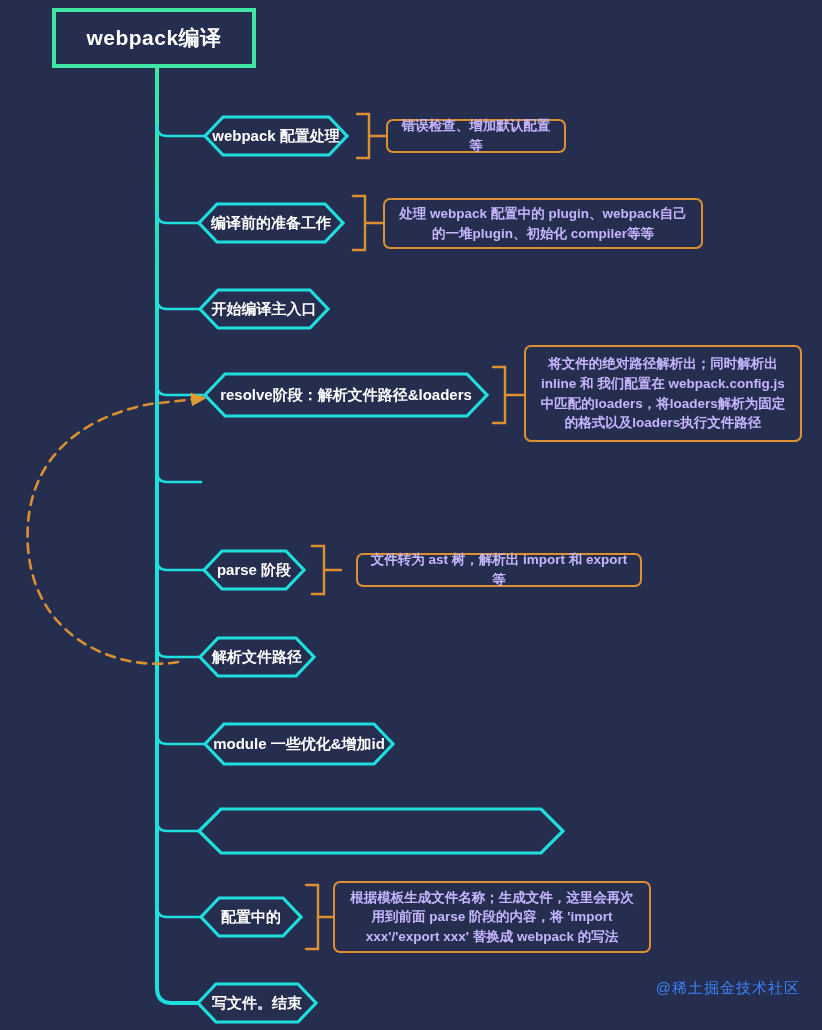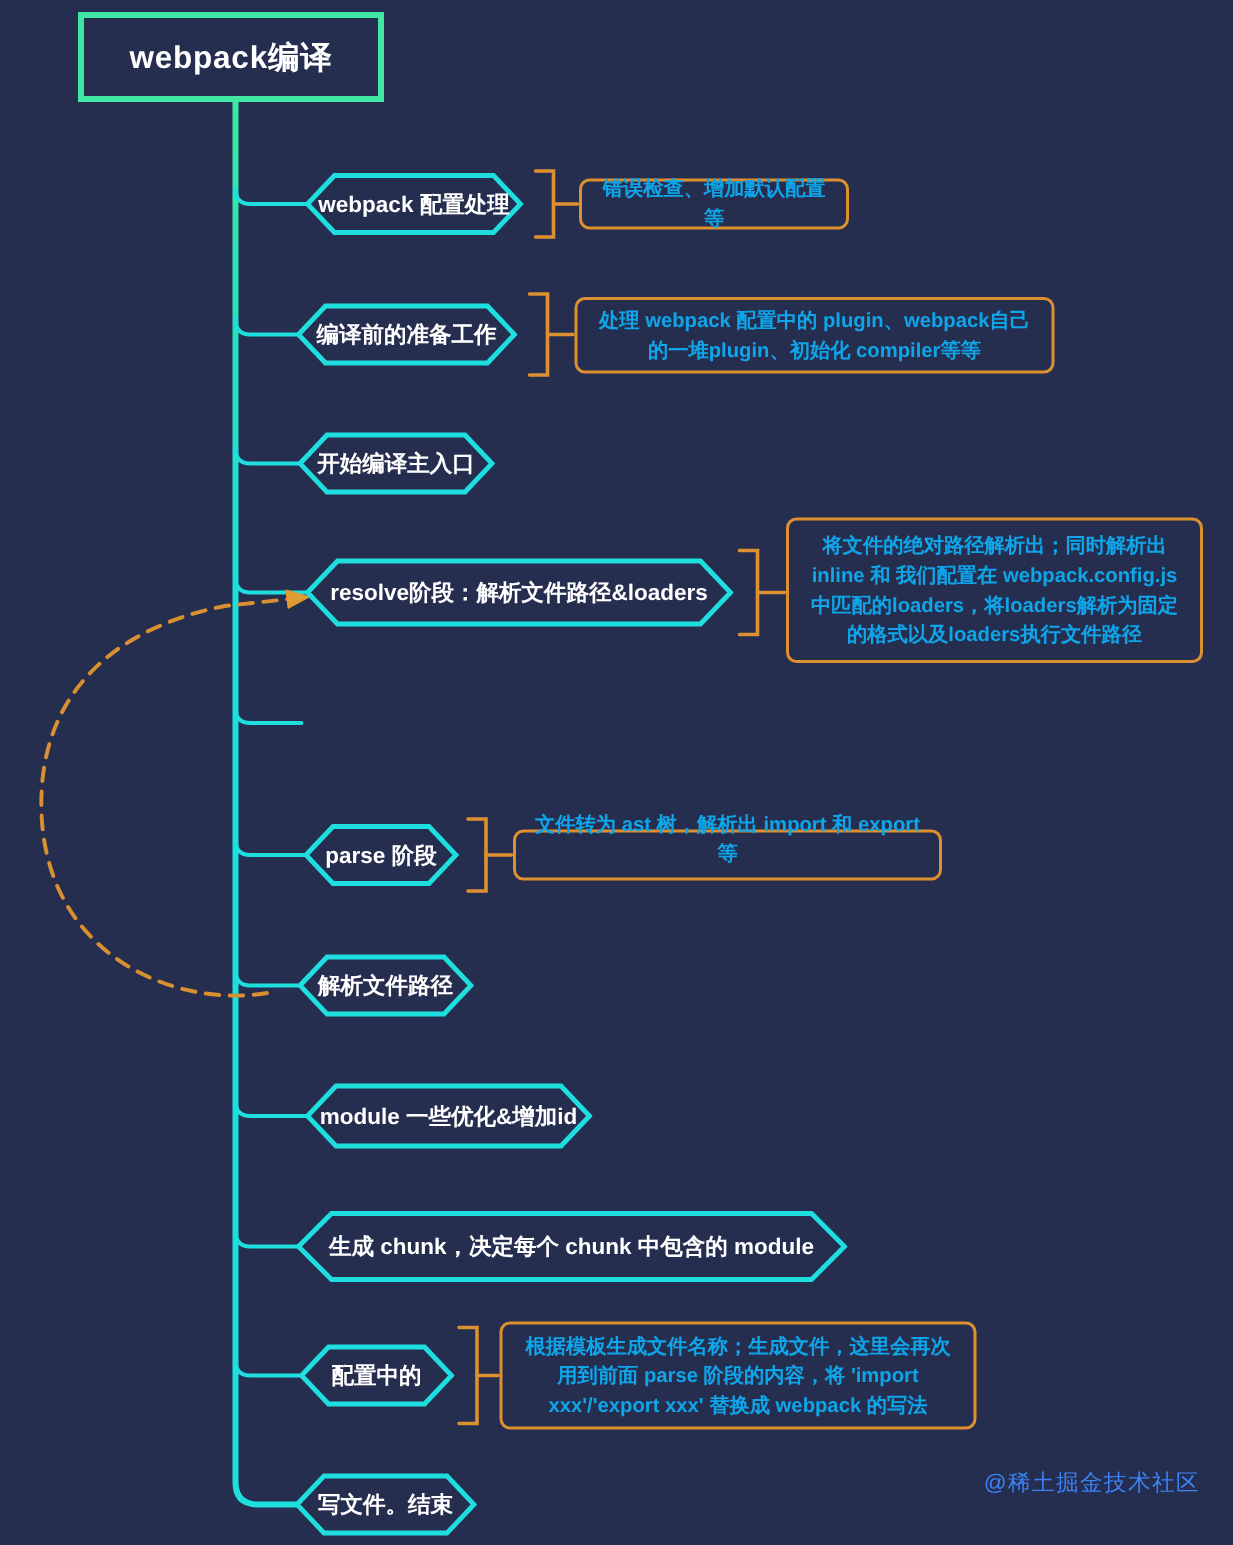--- a/index.html
+++ b/index.html
@@ -75,21 +75,21 @@
     border: 2px solid #dd9030;
     border-radius: 7px;
     display: flex;
     align-items: center;
     justify-content: center;
     text-align: center;
     padding: 6px 10px;
     background: transparent;
   }
   .note .label {
-    color: #0ea5e9;
+    color: #c4b5fd;
     font-size: 13.5px;
     font-weight: bold;
     line-height: 1.45;
   }
   .note.n-small .label { font-size: 13.5px; }
   
   .watermark {
     position: absolute;
     right: 22px;
     bottom: 32px;
@@ -204,21 +204,20 @@
     <svg class="hexsvg" width="192" height="46" viewBox="0 0 192 46">
       <path d="M2,23 L21,3 L171,3 L190,23 L171,43 L21,43 Z" fill="none" stroke="#1fdede" stroke-width="3.2" stroke-linejoin="miter"></path>
     </svg>
     <span class="label">module 一些优化&amp;增加id</span>
   </div>
 
   <div class="hex" style="left:197px; top:806px; width:368px; height:50px;">
     <svg class="hexsvg" width="368" height="50" viewBox="0 0 368 50">
       <path d="M2,25 L24,3 L344,3 L366,25 L344,47 L24,47 Z" fill="none" stroke="#1fdede" stroke-width="3.2" stroke-linejoin="miter"></path>
     </svg>
-    <span class="label">生成 chunk，决定每个 chunk 中包含的 module</span>
   </div>
 
   <div class="hex" style="left:199px; top:895px; width:104px; height:44px;">
     <svg class="hexsvg" width="104" height="44" viewBox="0 0 104 44">
       <path d="M2,22 L20,3 L84,3 L102,22 L84,41 L20,41 Z" fill="none" stroke="#1fdede" stroke-width="3.2" stroke-linejoin="miter"></path>
     </svg>
     <span class="label">配置中的</span>
   </div>
 
   <div class="hex" style="left:196px; top:981px; width:122px; height:44px;">
@@ -233,21 +232,21 @@
   </div>
 
   <div class="note" style="left:383px; top:198px; width:320px; height:51px;">
     <span class="label">处理 webpack 配置中的 plugin、webpack自己的一堆plugin、初始化 compiler等等</span>
   </div>
 
   <div class="note" style="left:524px; top:345px; width:278px; height:97px;">
     <span class="label">将文件的绝对路径解析出；同时解析出 inline 和 我们配置在 webpack.config.js 中匹配的loaders，将loaders解析为固定的格式以及loaders执行文件路径</span>
   </div>
 
-  <div class="note n-small" style="left:342px; top:553px; width:286px; height:34px;align-items:flex-end;">
+  <div class="note n-small" style="left:356px; top:553px; width:286px; height:34px;">
     <span class="label">文件转为 ast 树，解析出 import 和 export 等</span>
   </div>
 
   <div class="note" style="left:333px; top:881px; width:318px; height:72px;">
     <span class="label">根据模板生成文件名称；生成文件，这里会再次用到前面 parse 阶段的内容，将 'import xxx'/'export xxx' 替换成 webpack 的写法</span>
   </div>
 
   <div class="watermark">
     <span>@稀土掘金技术社区</span>
   </div>

